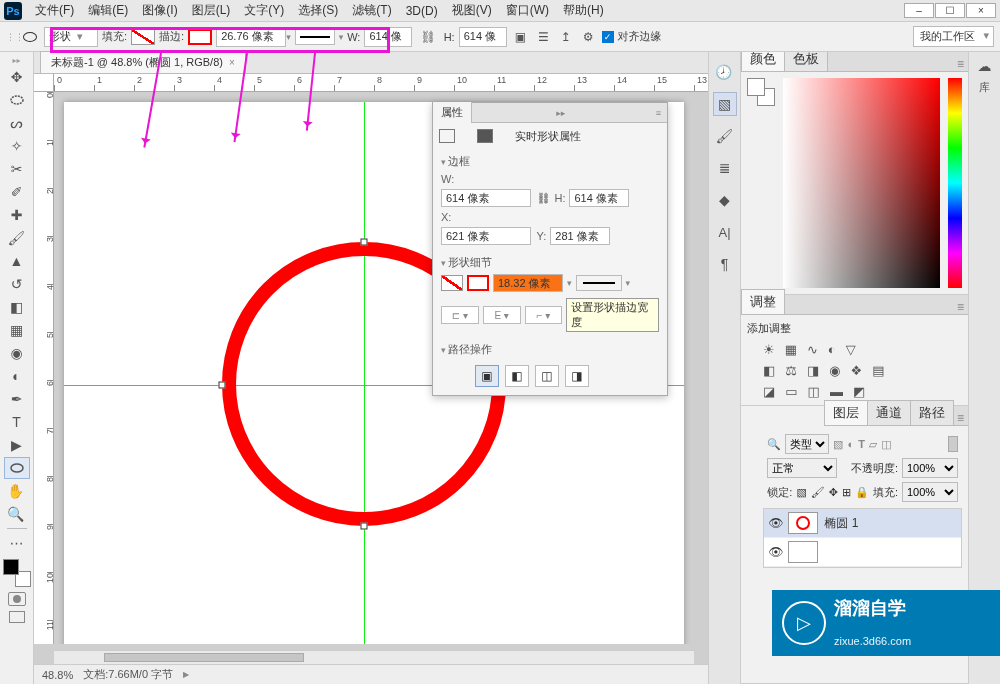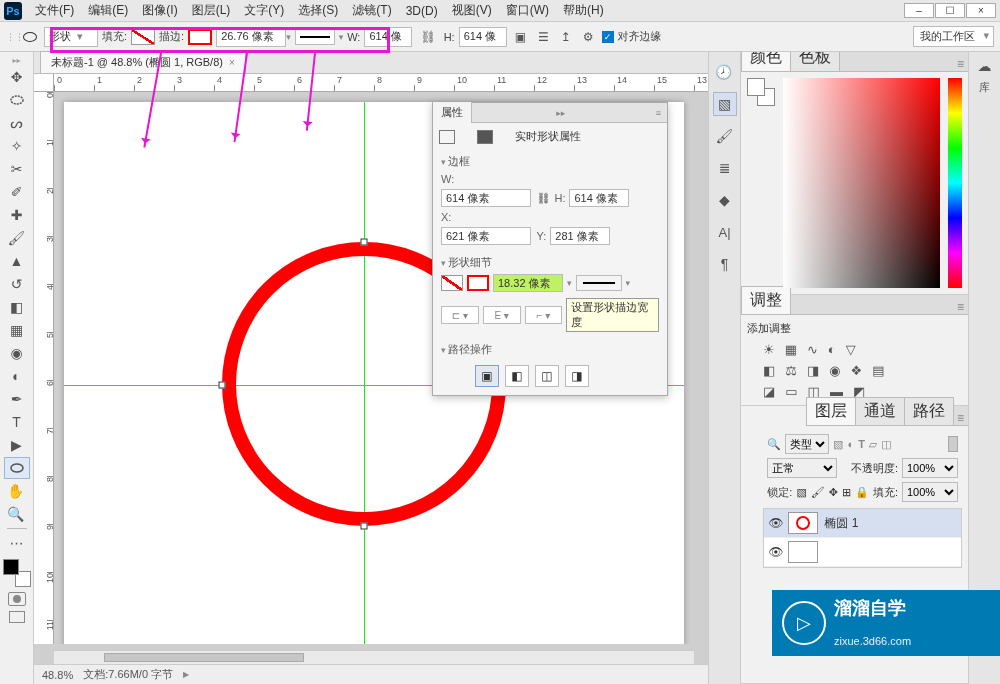--- a/index.html
+++ b/index.html
@@ -76,21 +76,21 @@
 
 
 #right-docks { width: 292px; display:flex; background:#e5e5e5; border-left:1px solid #ccc;}
 #dock-icons { width:32px; display:flex; flex-direction:column; align-items:center; padding-top:8px; gap:8px; background:#e5e5e5; border-right:1px solid #ccc;}
 #dock-icons .dicon { width:24px; height:24px; display:flex; align-items:center; justify-content:center; font-size:14px; color:#555; border:1px solid transparent; cursor:default;}
 #dock-icons .dicon.active{ background:#d6dfef; border-color:#a9b8d0;}
 #dock-panels { flex:1; display:flex; flex-direction:column; }
 
 .panel { background:#f1f1f1; border-bottom:1px solid #ccc;}
 .panel .tabs { display:flex; height:20px; background:#ddd; align-items:flex-end; border-bottom:1px solid #bbb;}
-.panel .tabs .ptab { padding:3px 8px; font-size:16px; background:#e6e6e6; border:1px solid #bbb; border-bottom:none; margin-right:-1px;}
+.panel .tabs .ptab { padding:3px 8px; font-size:13px; background:#e6e6e6; border:1px solid #bbb; border-bottom:none; margin-right:-1px;}
 .panel .tabs .ptab.active{ background:#f7f7f7;}
 .panel .tabs .pmenu { margin-left:auto; padding:0 4px; color:#888; font-size:12px;}
 .panel .body { padding:6px; }
 
 
 #color-body { display:flex; gap:8px; align-items:flex-start;}
 #color-body .fgbg { position:relative; width:28px; height:28px;}
 #color-body .fgbg .fg{position:absolute;top:0;left:0;width:18px;height:18px;background:#fff;border:1px solid #888;}
 #color-body .fgbg .bg{position:absolute;bottom:0;right:0;width:18px;height:18px;background:#fff;border:1px solid #888;}
 #color-body .gradient { flex:1; height:210px; position:relative; background:
@@ -112,33 +112,33 @@
 .layer-item .eye{width:14px;text-align:center;}
 .layer-item .thumb{width:30px;height:22px;border:1px solid #999;background:#fff;display:flex;align-items:center;justify-content:center;}
 .layer-item .thumb .ring-th{width:14px;height:14px;border:2px solid red;border-radius:50%;}
 .layer-item.sel{background:#d6dfef;}
 
 
 #propPanel { position:absolute; left:432px; top:102px; width:236px; background:#f4f4f4; border:1px solid #aaa; box-shadow:0 2px 8px rgba(0,0,0,.25); z-index:150;}
 #propPanel .tabs{display:flex;height:20px;background:#e3e3e3;border-bottom:1px solid #bbb;align-items:center;}
 #propPanel .tabs .ptab{padding:3px 8px;font-size:11px;background:#f4f4f4;border-right:1px solid #bbb;}
 #propPanel .tabs .pmenu{margin-left:auto;padding:0 6px;color:#888;font-size:9px;}
-#propPanel .sechdr{display:flex;align-items:flex-end;gap:22px;padding:6px;font-size:11px;}
+#propPanel .sechdr{display:flex;align-items:flex-start;gap:22px;padding:6px;font-size:11px;}
 #propPanel .sechdr .icobox{width:16px;height:14px;border:1px solid #777;}
 #propPanel .sechdr .icobox.dark{background:#555;}
 #propPanel .section-title{font-size:11px;color:#555;padding:4px 8px;}
 #propPanel .section-title::before{content:"▾ ";color:#888;font-size:9px;}
 #propPanel .fields{display:grid;grid-template-columns:auto auto;gap:4px 6px;padding:0 8px 6px;align-items:center;font-size:11px;}
 #propPanel .fields .lbl{color:#666;}
 #propPanel .fields .inp{border:1px solid #bbb;background:#fff;padding:1px 4px;height:18px;min-width:60px;}
 #propPanel .shape-row{display:flex;gap:4px;align-items:center;padding:0 8px 6px;}
 #propPanel .shape-row .noFill-sw{width:22px;height:16px;background:#fff;position:relative;border:1px solid #999;}
 #propPanel .shape-row .noFill-sw::after{content:"";position:absolute;inset:0;background:linear-gradient(to top right,transparent 44%,red 44%,red 56%,transparent 56%);}
 #propPanel .shape-row .redStroke-sw{width:22px;height:16px;border:2px solid red;background:#fff;}
-#propPanel .shape-row .widthf{border:1px solid #bbb;background:#bef264;padding:1px 4px;height:18px;width:70px;font-size:11px;}
+#propPanel .shape-row .widthf{border:1px solid #bbb;background:#f97316;padding:1px 4px;height:18px;width:70px;font-size:11px;}
 #propPanel .shape-row .linepv{width:46px;height:16px;border:1px solid #bbb;display:flex;align-items:center;justify-content:center;}
 #propPanel .shape-row .linepv::before{content:"";width:32px;height:2px;background:#000;}
 #propPanel .align-row{display:flex;gap:4px;align-items:center;padding:0 8px 6px;font-size:11px;color:#666;}
 #propPanel .align-row .drop{width:40px;height:18px;border:1px solid #bbb;background:#fff;display:flex;align-items:center;justify-content:center;font-size:10px;color:#888;}
 #propPanel .tooltip{background:#ffffe1;border:1px solid #999;padding:1px 4px;font-size:11px;color:#333;}
 #propPanel .pathops{display:flex;gap:6px;padding:4px 8px 8px;}
 #propPanel .pathops .pbtn{width:24px;height:22px;border:1px solid #bbb;background:#fff;display:flex;align-items:center;justify-content:center;font-size:12px;}
 #propPanel .pathops .pbtn.sel{background:#e2e9f3;border:1px solid #7fa0cc;}
 #propPanel .pathops-wrap{margin-left:34px;}
 

